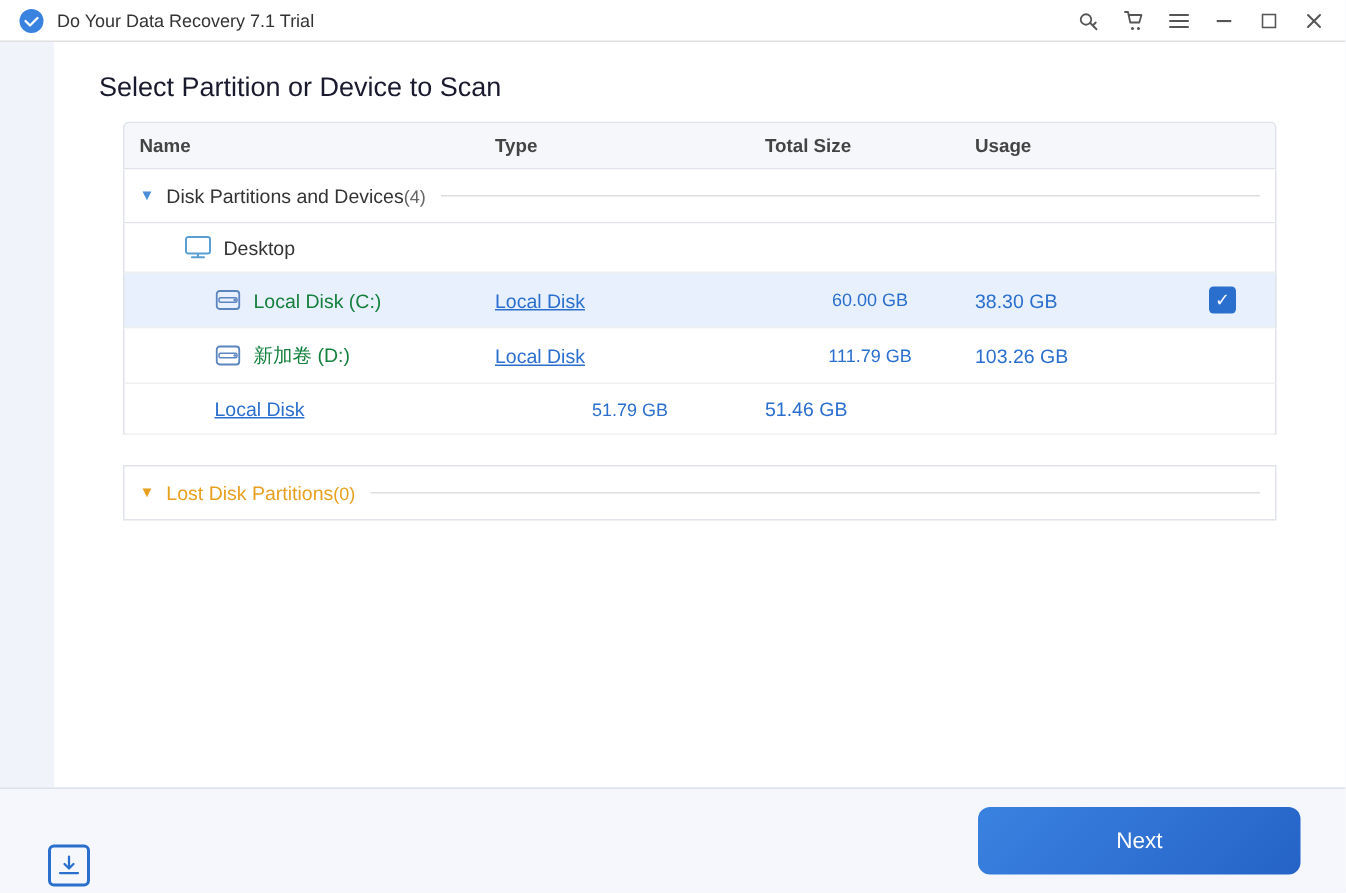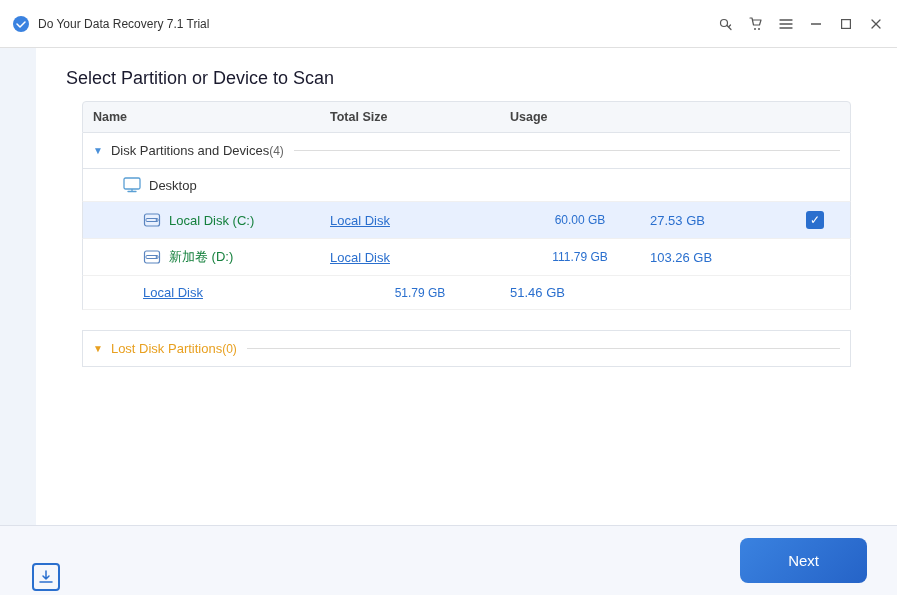--- a/index.html
+++ b/index.html
@@ -10,21 +10,21 @@
       width: 897px;
       height: 595px;
       overflow: hidden;
       display: flex;
       flex-direction: column;
     }
 
     
     .titlebar {
       background: #ffffff;
-      height: 48px;
+      height: 28px;
       display: flex;
       align-items: center;
       padding: 0 12px;
       border-bottom: 1px solid #e0e0e0;
       flex-shrink: 0;
       user-select: none;
     }
     .titlebar-icon {
       width: 18px;
       height: 18px;
@@ -229,21 +229,21 @@
     .import-label {
       font-size: 11px;
       color: #2a6fce;
     }
     .spacer { flex: 1; }
     .next-btn {
       background: linear-gradient(135deg, #3a82e0, #2563c7);
       color: white;
       border: none;
       border-radius: 8px;
-      padding: 14px 48px;
+      padding: 14px 92px;
       font-size: 15px;
       cursor: pointer;
       font-weight: 500;
     }
   </style>
 </head>
 <body>
 
 <div class="titlebar">
 
@@ -293,20 +293,21 @@
   </div>
 </div>
 
 <div class="main-content">
   <div class="page-title">Select Partition or Device to Scan</div>
 
   <div class="table-container">
 
     <div class="table-header">
       <span>Name</span>
+      <span>Type</span>
       <span>Total Size</span>
       <span>Usage</span>
       <span></span>
     </div>
 
     <div class="section-header">
       <span class="section-arrow">▼</span>
       <span class="section-title">Disk Partitions and Devices</span>
       <span class="section-count">(4)</span>
       <div class="section-divider"></div>
@@ -325,21 +326,21 @@
       <div class="disk-name">
         <svg width="18" height="16" viewBox="0 0 18 16">
           <rect x="1.5" y="2" width="15" height="12" rx="2" stroke="#5a85c0" stroke-width="1.2" fill="none"></rect>
           <rect x="3" y="6.5" width="12" height="3" rx="1" stroke="#5a85c0" stroke-width="1" fill="none"></rect>
           <circle cx="13.5" cy="8" r="0.9" fill="#5a85c0"></circle>
         </svg>
         <span>Local Disk (C:)</span>
       </div>
       <div class="disk-type">Local Disk</div>
       <div class="disk-size">60.00 GB</div>
-      <div class="disk-usage">27.53 GB</div>
+      <div class="disk-usage">38.30 GB</div>
       <div class="checkbox-cell">
         <div class="checkbox-checked">✓</div>
       </div>
     </div>
 
     <div class="disk-row">
       <div class="disk-name">
         <svg width="18" height="16" viewBox="0 0 18 16">
           <rect x="1.5" y="2" width="15" height="12" rx="2" stroke="#5a85c0" stroke-width="1.2" fill="none"></rect>
           <rect x="3" y="6.5" width="12" height="3" rx="1" stroke="#5a85c0" stroke-width="1" fill="none"></rect>

